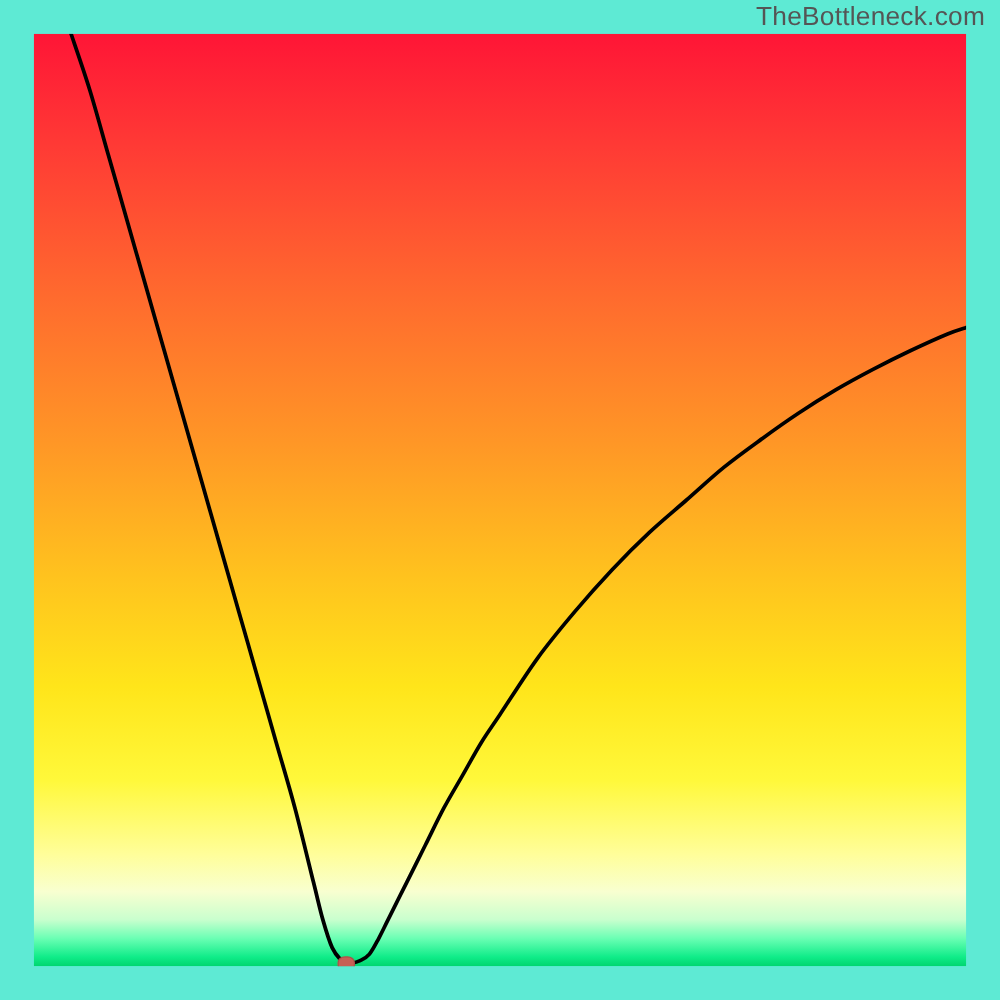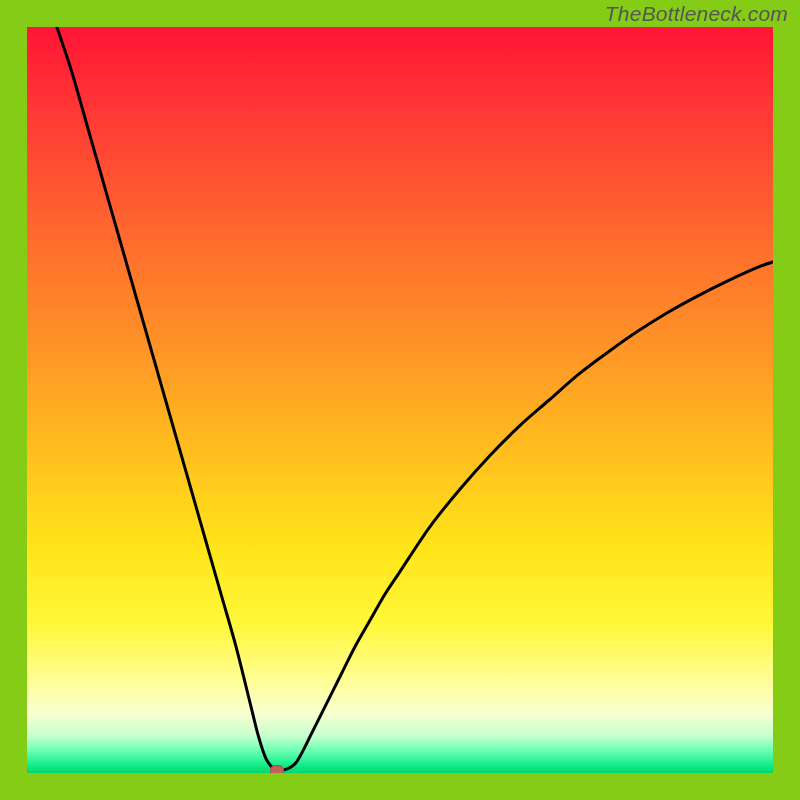--- a/index.html
+++ b/index.html
@@ -8,22 +8,21 @@
     background: #000;
     width: 800px;
     height: 800px;
     overflow: hidden;
     font-family: Arial, Helvetica, sans-serif;
   }
   .stage {
     position: relative;
     width: 800px;
     height: 800px;
-    background: #84cc16;
-    font-style: italic;
+    background: #5eead4;
   }
   .watermark {
     position: absolute;
     top: 2px;
     right: 12px;
     color: #555;
     font-size: 21px;
     font-weight: 500;
     letter-spacing: 0.2px;
     z-index: 10;

